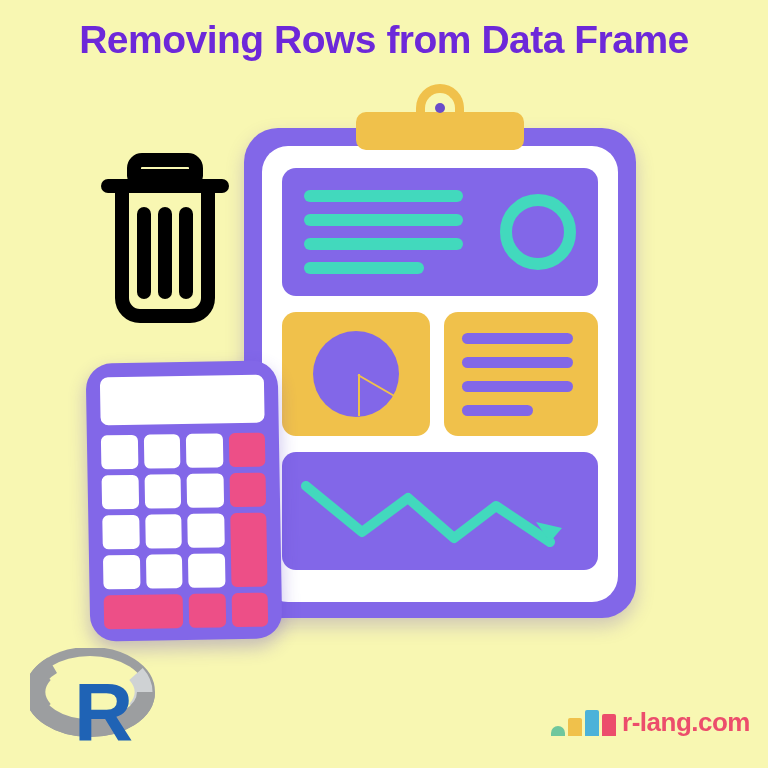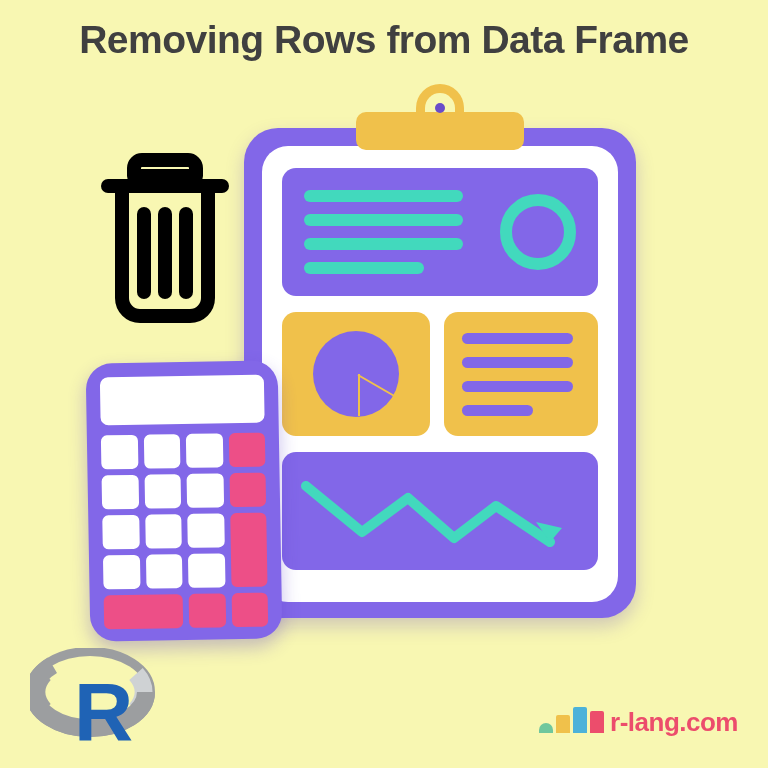--- a/index.html
+++ b/index.html
@@ -9,21 +9,21 @@
       background: #f8f7b2;
       position: relative;
       font-family: Arial, sans-serif;
       overflow: hidden;
     }
     .title {
       text-align: center;
       padding-top: 18px;
       font-size: 39px;
       font-weight: 800;
-      color: #404040;
+      color: #6d28d9;
       letter-spacing: -0.5px;
     }
     
     .clipboard {
       position: absolute;
       left: 244px;
       top: 100px;
       width: 392px;
       height: 520px;
     }
@@ -188,24 +188,24 @@
     .key.wide { grid-column: span 2; }
     
     .rlogo {
       position: absolute;
       left: 30px;
       bottom: 20px;
     }
     
     .brand {
       position: absolute;
-      right: 30px;
+      right: 18px;
       bottom: 30px;
       display: flex;
-      align-items: flex-start;
+      align-items: center;
       gap: 6px;
     }
     .bars { display:flex; align-items:flex-end; gap:3px; }
     .bars span { display:block; width:14px; border-radius:2px 2px 0 0; }
     .bars span:nth-child(1){ height:10px; border-top-left-radius:8px; border-top-right-radius:8px; }
     .brand-text {
       font-size: 26px;
       font-weight: 600;
       color: #ec4d6c;
       letter-spacing: -0.5px;

